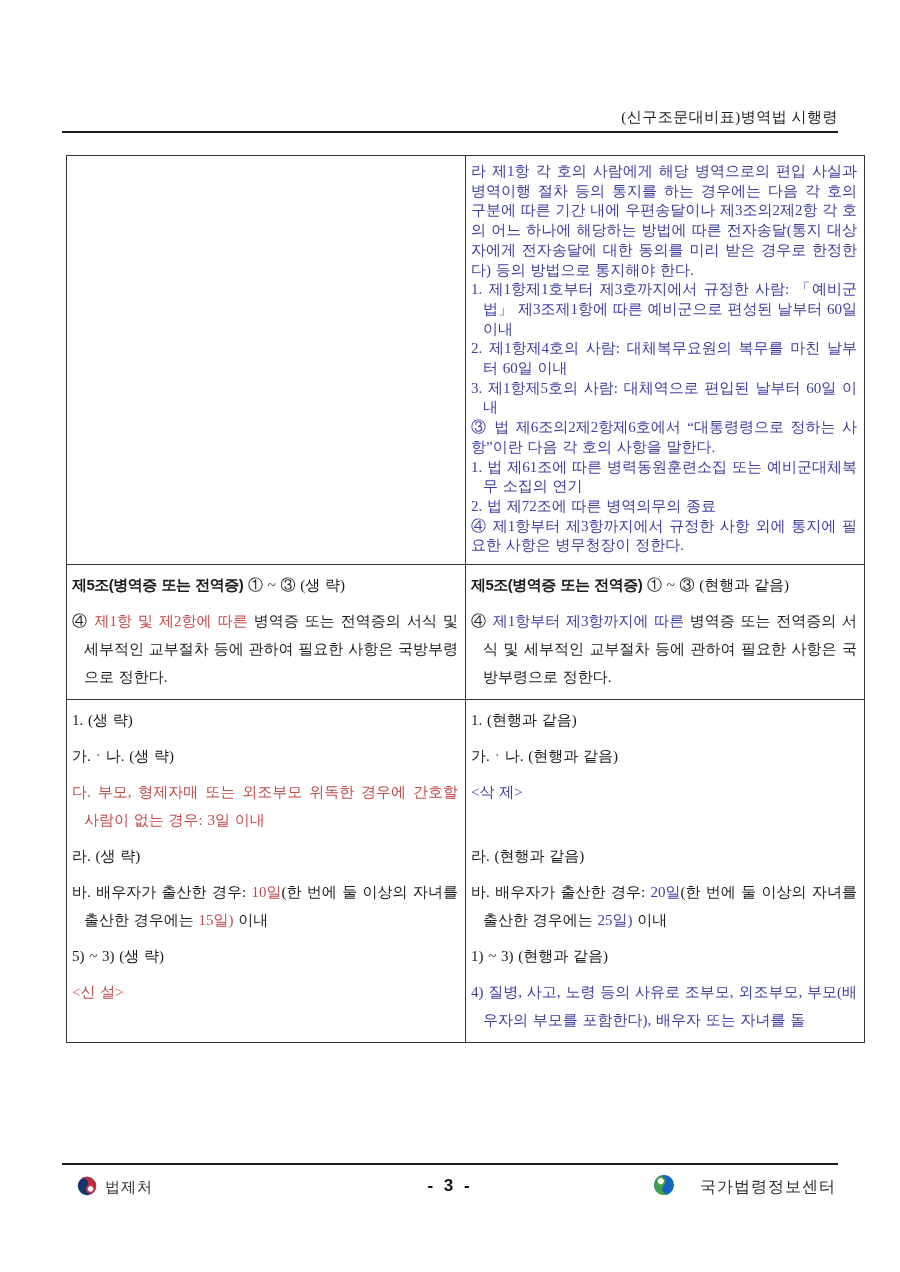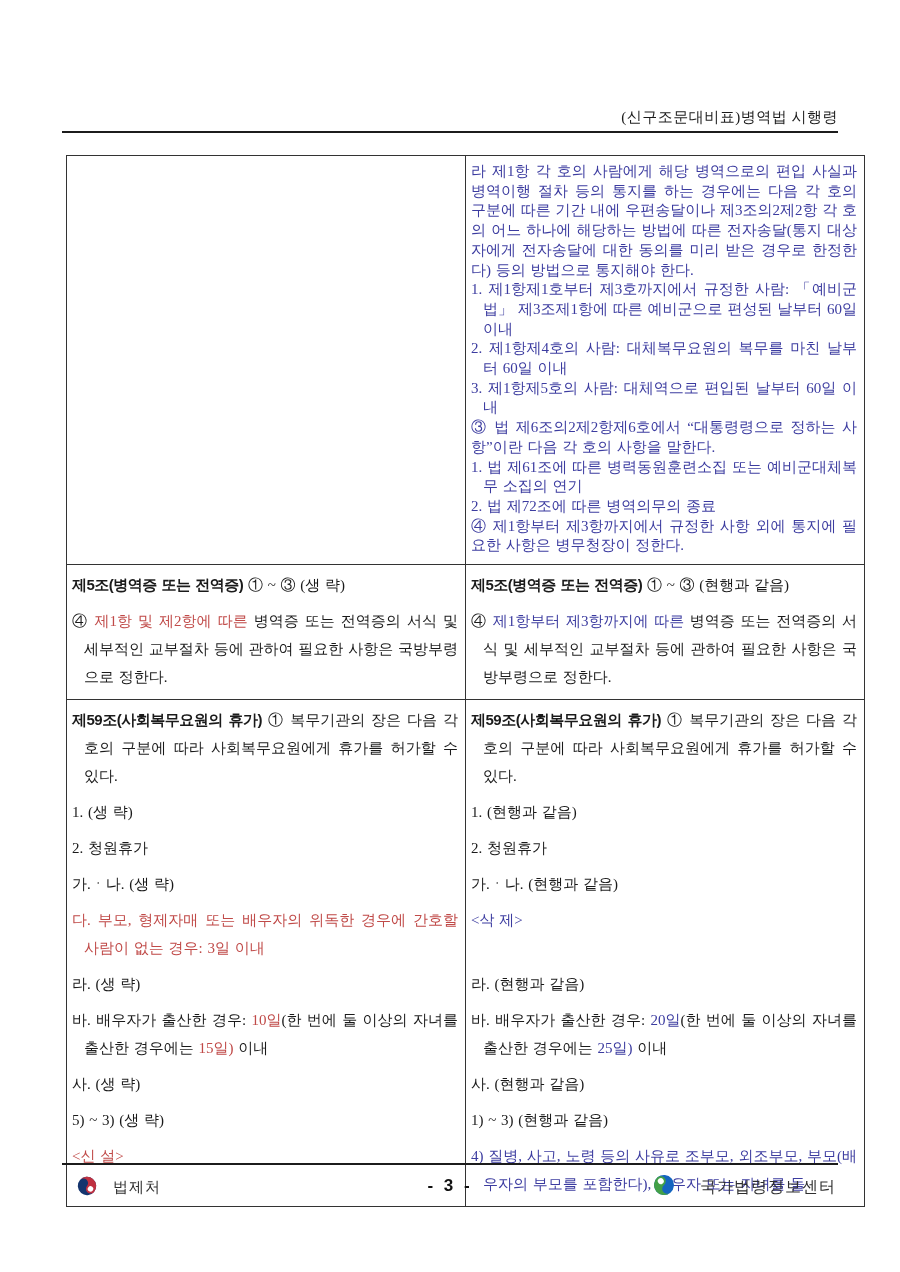--- a/index.html
+++ b/index.html
@@ -51,21 +51,21 @@
   .seg-new { color:var(--new,#3c3ca0); }
 
   .bottom-rule {
     position:absolute; left:62px; right:62px; top:1163px;
     border-top:2px solid #1c1c1c;
   }
   .footer { position:absolute; left:62px; right:62px; top:1170px; height:40px;
     font-family:"Liberation Sans","DejaVu Sans",sans-serif; }
   .footer-left {
     position:absolute; left:14px; top:5px;
-    display:flex; align-items:center; gap:15px;
+    display:flex; align-items:center; gap:7px;
     font-size:15px; color:#2e2e2e; letter-spacing:1px;
   }
   .page-number {
     position:absolute; left:0; right:0; top:6px; text-align:center;
     font-weight:bold; font-size:17px; letter-spacing:3px; color:#111;
   }
   .footer-right {
     position:absolute; right:2px; top:3px;
     display:flex; align-items:center; gap:24px;
     font-size:16px; color:#2e2e2e; letter-spacing:1px;
@@ -110,80 +110,56 @@
             <p class="para hang"><span class="seg-plain">④ </span><span class="seg-old">제1항 및 제2항에 따른</span><span class="seg-plain"> 병역증 또는 전역증의 서식 및 세부적인 교부절차 등에 관하여 필요한 사항은 국방부령으로 정한다.</span></p>
           </td>
           <td>
             <p class="para hang"><span class="seg-plain">④ </span><span class="seg-new">제1항부터 제3항까지에 따른</span><span class="seg-plain"> 병역증 또는 전역증의 서식 및 세부적인 교부절차 등에 관하여 필요한 사항은 국방부령으로 정한다.</span></p>
           </td>
         </tr>
       </tbody>
       <tbody>
         <tr>
           <td>
-            <p class="para hang"><span class="seg-bold">제59조(사회복무요원의 휴가)</span><span class="seg-plain"> ① 복무기관의 장은 다음 각 호의 구분에 따라 사회복무요원에게 휴가를 허가할 수 있다.</span></p>
-          </td>
-          <td>
-            <p class="para hang"><span class="seg-bold">제59조(사회복무요원의 휴가)</span><span class="seg-plain"> ① 복무기관의 장은 다음 각 호의 구분에 따라 사회복무요원에게 휴가를 허가할 수 있다.</span></p>
-          </td>
-        </tr>
-        <tr>
-          <td>
             <p class="para hang"><span class="seg-plain">1. (생  략)</span></p>
           </td>
           <td>
             <p class="para hang"><span class="seg-plain">1. (현행과 같음)</span></p>
           </td>
         </tr>
         <tr>
           <td>
-            <p class="para hang"><span class="seg-plain">2. 청원휴가</span></p>
-          </td>
-          <td>
-            <p class="para hang"><span class="seg-plain">2. 청원휴가</span></p>
-          </td>
-        </tr>
-        <tr>
-          <td>
             <p class="para hang"><span class="seg-plain">가.ㆍ나. (생  략)</span></p>
           </td>
           <td>
             <p class="para hang"><span class="seg-plain">가.ㆍ나. (현행과 같음)</span></p>
           </td>
         </tr>
         <tr>
           <td>
-            <p class="para hang"><span class="seg-old">다. 부모, 형제자매 또는 배우자의 위독한 경우에 간호할 사람이 없는 경우: 3일 이내</span></p>
+            <p class="para hang"><span class="seg-old">다. 부모, 형제자매 또는 외조부모 위독한 경우에 간호할 사람이 없는 경우: 3일 이내</span></p>
           </td>
           <td>
             <p class="para"><span class="seg-new">&lt;삭  제&gt;</span></p>
           </td>
         </tr>
         <tr>
           <td>
             <p class="para hang"><span class="seg-plain">라. (생  략)</span></p>
           </td>
           <td>
             <p class="para hang"><span class="seg-plain">라. (현행과 같음)</span></p>
           </td>
         </tr>
         <tr>
           <td>
             <p class="para hang"><span class="seg-plain">바. 배우자가 출산한 경우: </span><span class="seg-old">10일</span><span class="seg-plain">(한 번에 둘 이상의 자녀를 출산한 경우에는 </span><span class="seg-old">15일)</span><span class="seg-plain"> 이내</span></p>
           </td>
           <td>
             <p class="para hang"><span class="seg-plain">바. 배우자가 출산한 경우: </span><span class="seg-new">20일</span><span class="seg-plain">(한 번에 둘 이상의 자녀를 출산한 경우에는 </span><span class="seg-new">25일)</span><span class="seg-plain"> 이내</span></p>
-          </td>
-        </tr>
-        <tr>
-          <td>
-            <p class="para hang"><span class="seg-plain">사. (생  략)</span></p>
-          </td>
-          <td>
-            <p class="para hang"><span class="seg-plain">사. (현행과 같음)</span></p>
           </td>
         </tr>
         <tr>
           <td>
             <p class="para hang"><span class="seg-plain">5) ~ 3) (생  략)</span></p>
           </td>
           <td>
             <p class="para hang"><span class="seg-plain">1) ~ 3) (현행과 같음)</span></p>
           </td>
         </tr>

